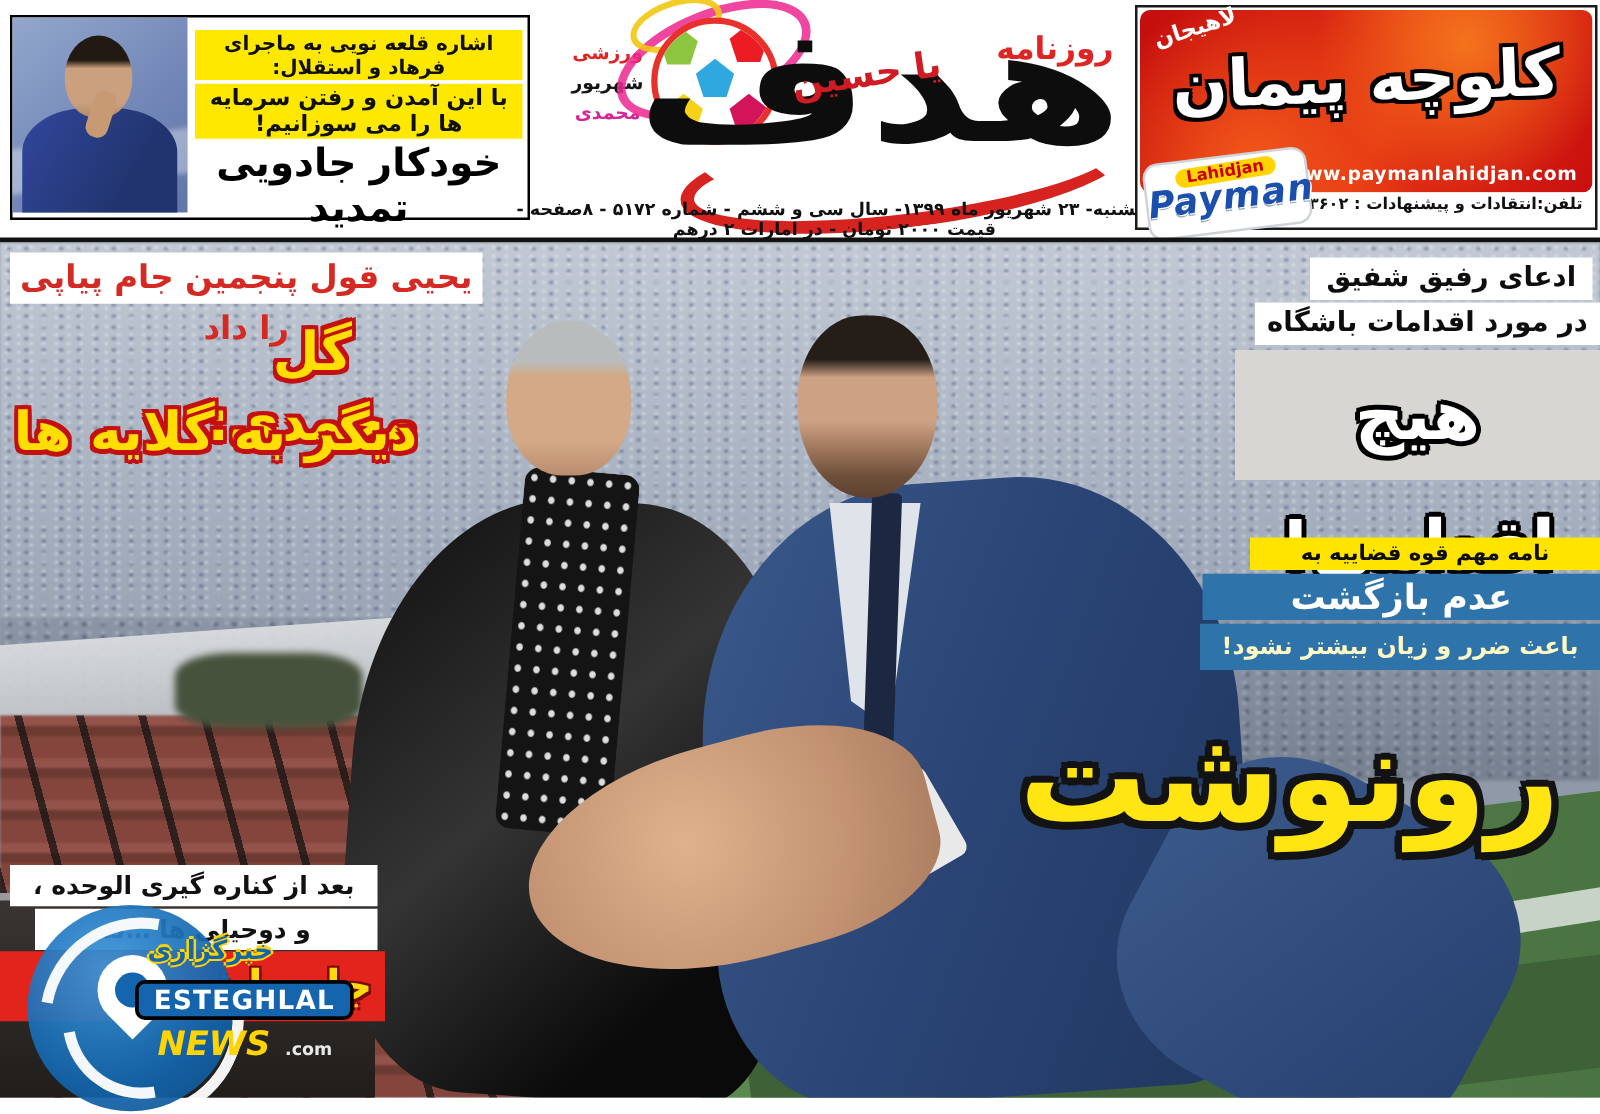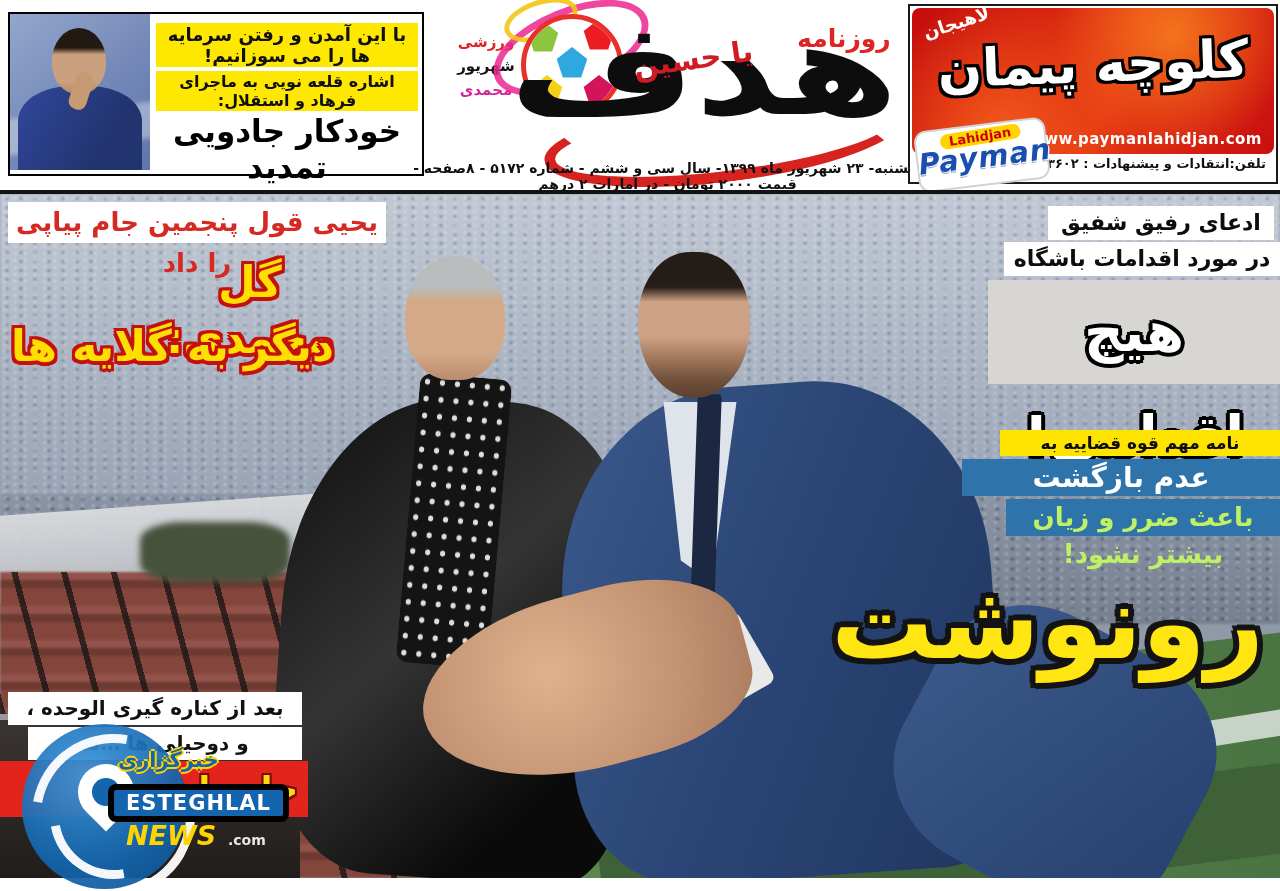--- a/index.html
+++ b/index.html
@@ -126,65 +126,65 @@
   .rk1{right:6px;top:206px;width:226px;}
   .rk2{right:0px;top:242px;width:276px;}
   .band-gray{right:0;top:280px;width:292px;height:104px;background:#d7d6d2;}
   .hq{font-size:55px;font-weight:bold;color:#fff;line-height:104px;
     text-shadow:-3px -3px 0 #000,3px -3px 0 #000,-3px 3px 0 #000,3px 3px 0 #000,
       -4px 0 0 #000,4px 0 0 #000,0 -4px 0 #000,0 4px 0 #000;}
   .strip-yellow{right:0;top:430px;width:280px;height:26px;background:#ffe400;color:#0d0d0d;
     font-size:17px;font-weight:bold;line-height:26px;}
   .strip-blue{background:#2f73ab;height:37px;line-height:37px;font-weight:bold;}
   .sb1{right:0;top:459px;width:318px;color:#fff;font-size:28px;}
-  .sb2{right:0;top:499px;width:274px;color:#bef264;font-size:26px;}
+  .sb2{right:0;top:499px;width:320px;color:#fef9c3;font-size:19px;}
   .big-yellow{color:#ffe613;font-weight:bold;
     text-shadow:-5px -5px 0 #131313,5px -5px 0 #131313,-5px 5px 0 #131313,5px 5px 0 #131313,
       -6px 0 0 #131313,6px 0 0 #131313,0 -6px 0 #131313,0 6px 0 #131313;}
-  .mh1{right:16px;top:548px;width:420px;font-size:102px;line-height:150px;}
+  .mh1{right:32px;top:548px;width:420px;font-size:102px;line-height:150px;}
   .mh2{right:12px;top:698px;width:645px;font-size:100px;line-height:172px;}
   .bl{background:#fff;color:#111;font-weight:bold;font-size:20px;height:33px;line-height:33px;}
   .bl1{left:8px;top:692px;width:294px;}
   .bl2{left:28px;top:727px;width:274px;}
   .bl-red{left:0;top:761px;width:308px;height:56px;background:#e3241d;color:#ffd90c;
     font-size:34px;font-weight:bold;line-height:56px;padding-right:10px;box-sizing:border-box;text-align:right;
     text-shadow:-2px -2px 0 #7a0c08,2px 2px 0 #7a0c08,2px -2px 0 #7a0c08,-2px 2px 0 #7a0c08;}
 
   
   .watermark{left:22px;top:724px;width:240px;height:166px;z-index:8;}
   .wm-ball{left:0;top:0;width:165px;height:165px;border-radius:50%;opacity:.93;
     background:radial-gradient(circle at 38% 32%,#3a96dc,#1365ad 60%,#0d4f8c);}
   .wm-arc{border-radius:50%;border:9px solid transparent;border-top-color:rgba(255,255,255,.95);}
   .wm-a1{left:10px;top:10px;width:145px;height:145px;transform:rotate(-35deg);}
   .wm-a2{left:10px;top:10px;width:145px;height:145px;transform:rotate(115deg);}
   .wm-a3{left:28px;top:28px;width:109px;height:109px;transform:rotate(215deg);}
   .wm-pin{left:56px;top:40px;width:56px;height:56px;background:#fff;border-radius:50% 50% 50% 0;transform:rotate(-45deg);}
   .wm-pin-hole{left:70px;top:54px;width:28px;height:28px;background:#1365ad;border-radius:50%;}
   .wm-fa{left:96px;top:24px;font-size:21px;font-weight:bold;color:#1365ad;
     text-shadow:-2px 0 0 #ffd400,2px 0 0 #ffd400,0 -2px 0 #ffd400,0 2px 0 #ffd400;}
-  .wm-badge{left:86px;top:60px;background:#1464ae;border:6px solid #000000;border-radius:8px;
+  .wm-badge{left:86px;top:60px;background:#1464ae;border:3px solid #000000;border-radius:8px;
     color:#fff;font-size:21px;font-weight:bold;padding:1px 12px;letter-spacing:1px;}
   .wm-news{left:104px;top:96px;font-size:27px;font-weight:bold;font-style:italic;color:#ffd400;}
   .wm-com{left:206px;top:108px;font-size:14px;font-weight:bold;color:#e8e8e8;}
 </style>
 </head>
 <body>
 
 <div class="page rtl">
 
   <div class="abs story-box">
     <div class="abs player-photo">
       <div class="abs pp-band"></div>
       <div class="abs pp-body"></div>
       <div class="abs pp-head"></div>
       <div class="abs pp-arm"></div>
     </div>
     <div class="abs sb-text ctr">
+      <div><span class="hl-yellow k1">اشاره قلعه نویی به ماجرای فرهاد و استقلال:</span></div>
       <div><span class="hl-yellow k2">با این آمدن و رفتن سرمایه ها را می سوزانیم!</span></div>
-      <div><span class="hl-yellow k1">اشاره قلعه نویی به ماجرای فرهاد و استقلال:</span></div>
       <div class="sb-head">خودکار جادویی تمدید</div>
     </div>
   </div>
 
   <div class="abs masthead">
     <div class="abs tags ctr">
       <div class="tag tag1">ورزشی</div>
       <div class="tag tag2">شهریور</div>
       <div class="tag tag3">محمدی</div>
     </div>

